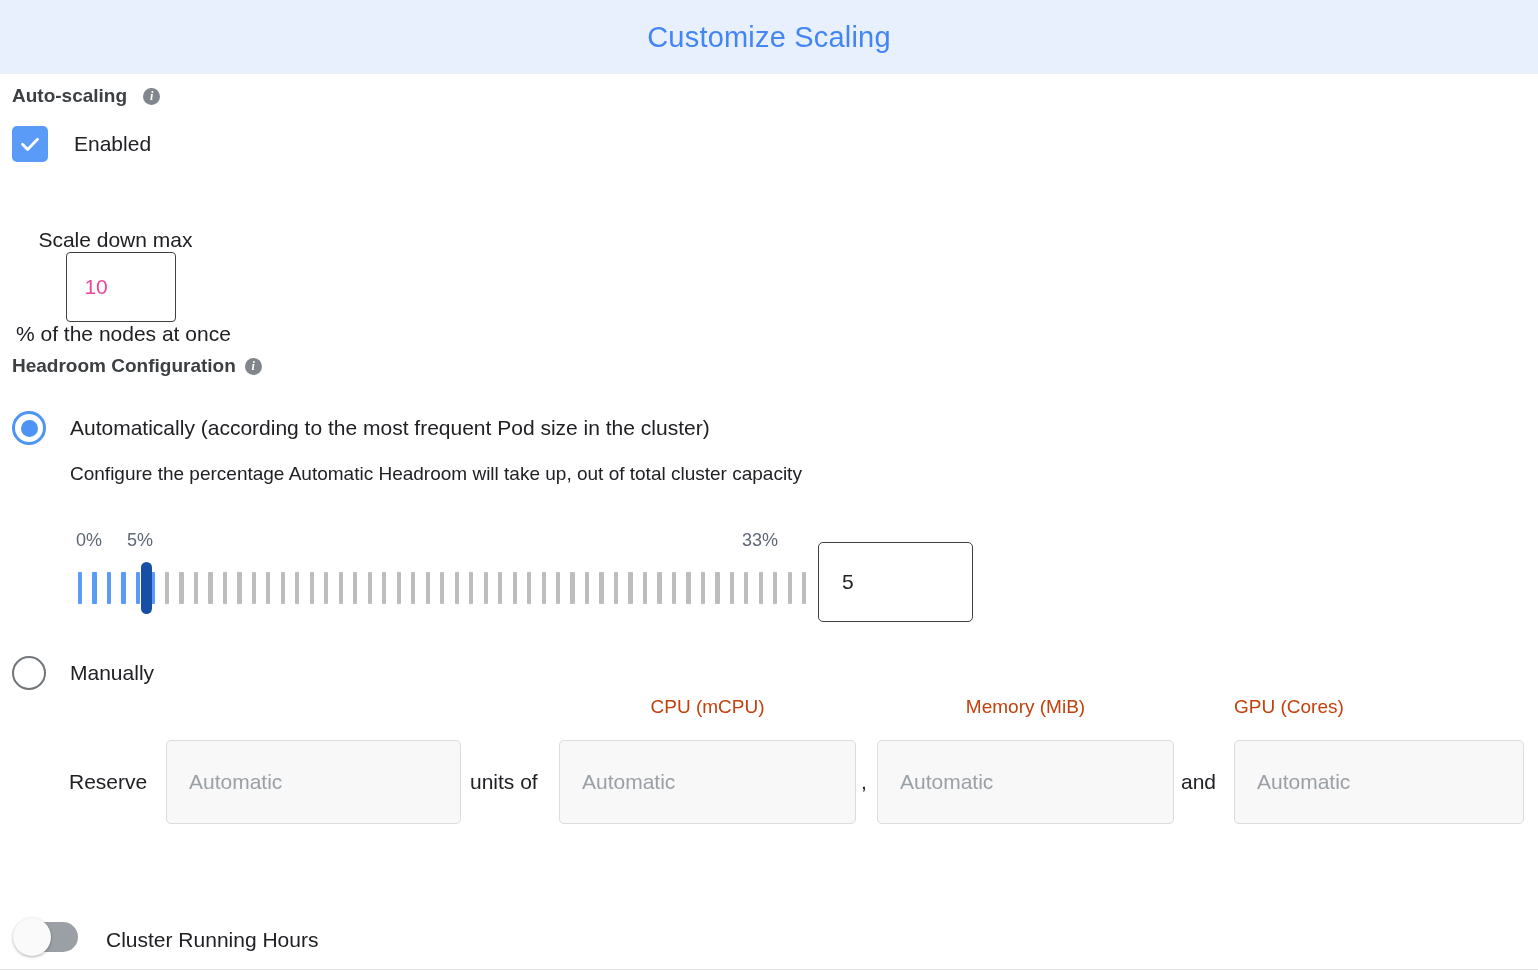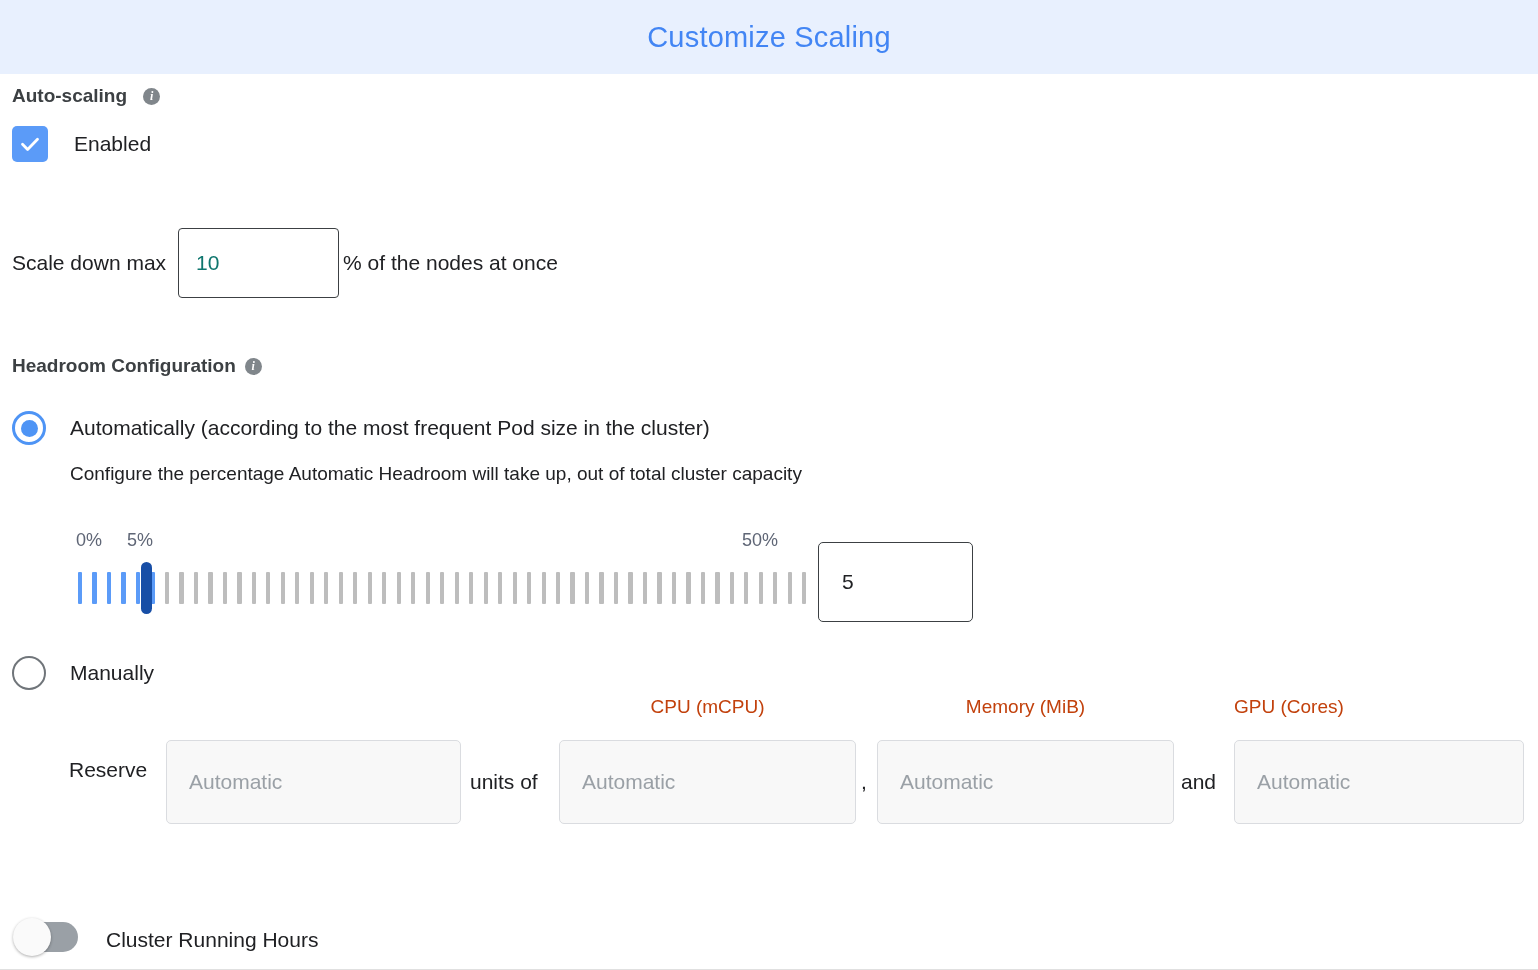--- a/index.html
+++ b/index.html
@@ -68,33 +68,33 @@
     background: #5b9bf8;
     display: flex; align-items: center; justify-content: center;
     cursor: pointer;
   }
   .checkbox svg { display: block; }
   .checkbox-label { font-size: 21px; color: #202124; }
 
   
   .scale-row {
     position: absolute; left: 12px; top: 228px;
-    display: flex; align-items: center;
+    display: flex; align-items: center; flex-direction: column;
   }
   .scale-label { font-size: 21px; color: #202124; margin-right: 12px; }
   .scale-input {
-    width: 161px; height: 70px;
+    width: 110px; height: 70px;
     border: 1.6px solid #3c4043;
     border-radius: 4px;
     box-sizing: border-box;
     display: flex; align-items: center;
     padding-left: 17px;
     font-size: 21px;
     background: #ffffff;
-    color: #0f766e;
+    color: #ec4899;
   }
   .scale-suffix { font-size: 21px; color: #202124; margin-left: 4px; }
 
   
   #headroom-head { position: absolute; left: 12px; top: 355px; }
 
   .radio-row { position: absolute; display: flex; align-items: center; gap: 24px; }
   #radio-auto { left: 12px; top: 411px; justify-content: center; }
   #radio-manual { left: 12px; top: 656px; }
 
@@ -179,21 +179,21 @@
     position: absolute;
     top: 4px;
     font-size: 19px;
     color: #c2410c;
     text-align: center;
   }
   #head-cpu { left: 559px; width: 297px; }
   #head-mem { left: 877px; width: 297px; }
   #head-gpu { left: 1234px; width: 297px; text-align: left; }
   .reserve-word { font-size: 21px; color: #202124; }
-  #word-reserve { position: absolute; left: 69px; top: 36px; line-height: 84px; }
+  #word-reserve { position: absolute; left: 69px; top: 48px; line-height: 84px; }
   #word-unitsof { position: absolute; left: 470px; top: 48px; line-height: 84px; }
   #word-comma   { position: absolute; left: 861px; top: 48px; line-height: 84px; }
   #word-and     { position: absolute; left: 1181px; top: 48px; line-height: 84px; }
 
   .field {
     position: absolute;
     top: 48px;
     height: 84px;
     box-sizing: border-box;
     background: #f8f8f8;
@@ -277,21 +277,21 @@
 <div class="radio-row" id="radio-auto">
   <span class="radio checked"></span>
   <span class="radio-label">Automatically (according to the most frequent Pod size in the cluster)</span>
 </div>
 
 <div class="radio-help">Configure the percentage Automatic Headroom will take up, out of total cluster capacity</div>
 
 <div class="slider-wrap">
   <span class="slider-scale-label" id="slider-label-min">0%</span>
   <span class="slider-scale-label" id="slider-label-val">5%</span>
-  <span class="slider-scale-label" id="slider-label-max">50%</span>
+  <span class="slider-scale-label" id="slider-label-max">33%</span>
 
   <div class="slider-track" id="slider-track">
       <span class="tick filled"></span>
       <span class="tick filled"></span>
       <span class="tick filled"></span>
       <span class="tick filled"></span>
       <span class="tick filled"></span>
       <span class="tick filled"></span>
       <span class="tick"></span>
       <span class="tick"></span>

